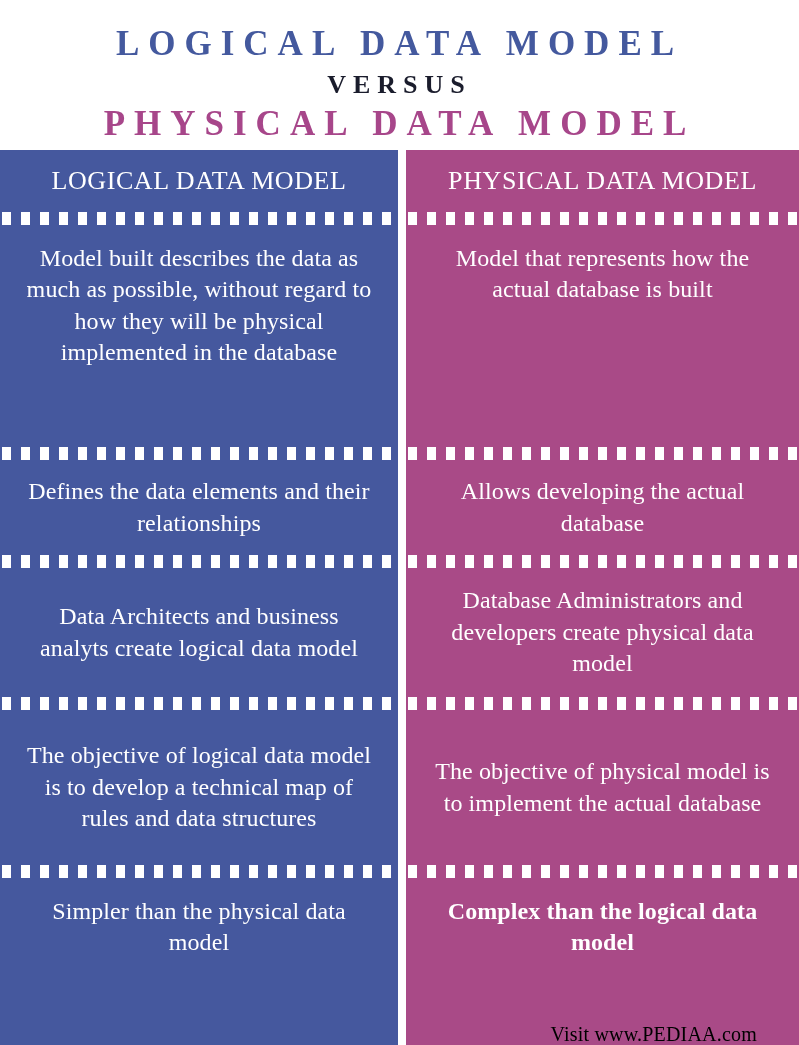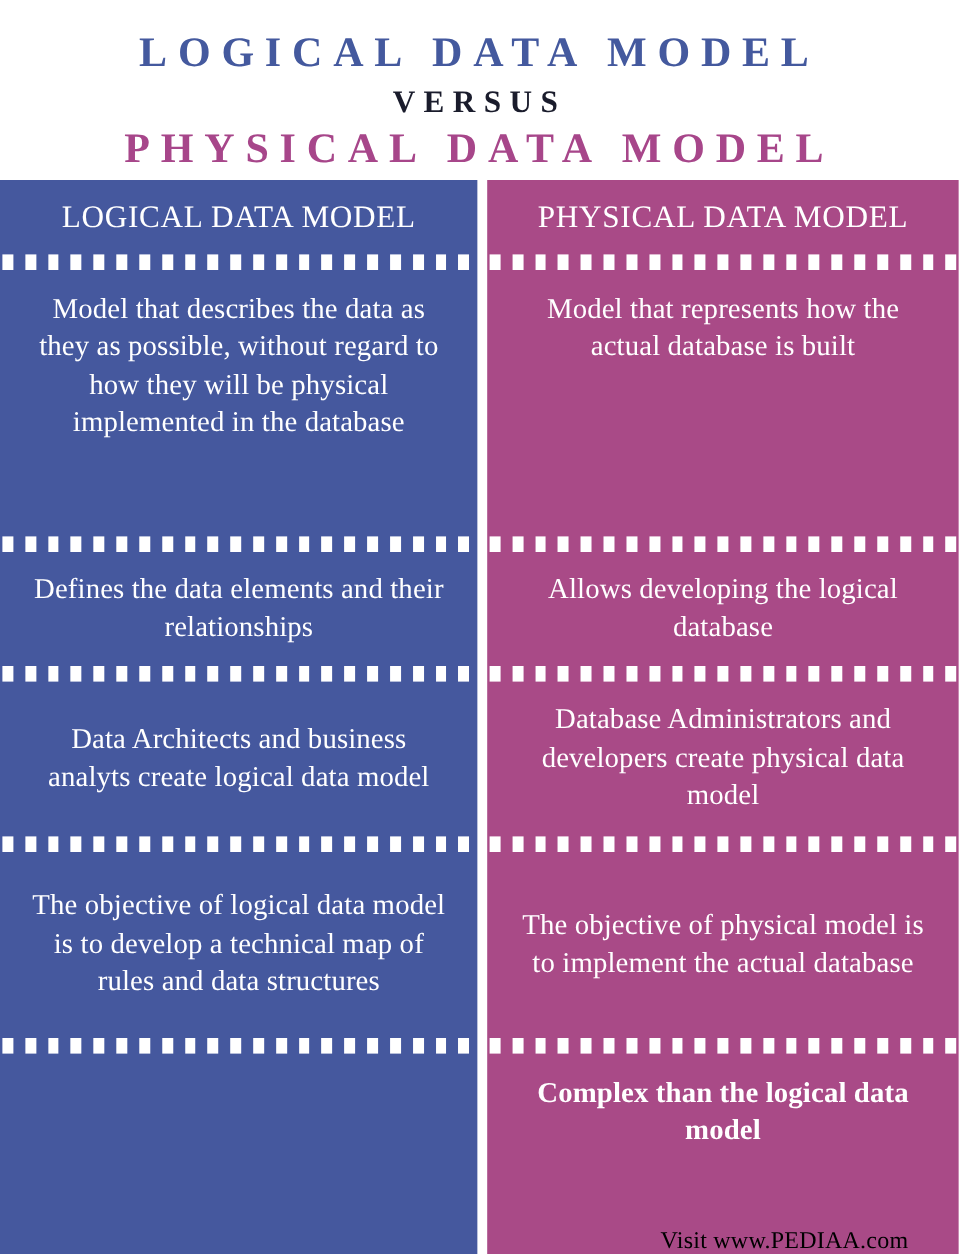--- a/index.html
+++ b/index.html
@@ -176,56 +176,59 @@
 
   <div class="table-wrap">
 
     <div class="column col-left">
       <div class="cell header l-h">
         <span class="cell-text">LOGICAL DATA MODEL</span>
       </div>
       <div class="divider"></div>
 
       <div class="cell l-r1 align-top">
-        <span class="cell-text">Model that describes the data as they as possible, without regard to how they will be physical implemented in the database</span>
+        <span class="cell-text">Model built describes the data as much as possible, without regard to how they will be physical implemented in the database</span>
       </div>
       <div class="divider"></div>
 
       <div class="cell l-r2">
         <span class="cell-text">Defines the data elements and their relationships</span>
       </div>
       <div class="divider"></div>
 
       <div class="cell l-r3">
         <span class="cell-text">Data Architects and business analyts create logical data model</span>
       </div>
       <div class="divider"></div>
 
       <div class="cell l-r4">
         <span class="cell-text">The objective of logical data model is to develop a technical map of rules and data structures</span>
       </div>
       <div class="divider"></div>
 
+      <div class="cell l-r5 align-top">
+        <span class="cell-text">Simpler than the physical data model</span>
+      </div>
     </div>
 
     <div class="col-gap"></div>
 
     <div class="column col-right">
       <div class="cell header r-h">
         <span class="cell-text">PHYSICAL DATA MODEL</span>
       </div>
       <div class="divider"></div>
 
       <div class="cell r-r1 align-top">
         <span class="cell-text">Model that represents how the actual database is built</span>
       </div>
       <div class="divider"></div>
 
       <div class="cell r-r2">
-        <span class="cell-text">Allows developing the logical database</span>
+        <span class="cell-text">Allows developing the actual database</span>
       </div>
       <div class="divider"></div>
 
       <div class="cell r-r3">
         <span class="cell-text">Database Administrators and developers create physical data model</span>
       </div>
       <div class="divider"></div>
 
       <div class="cell r-r4">
         <span class="cell-text">The objective of physical model is to implement the actual database</span>

